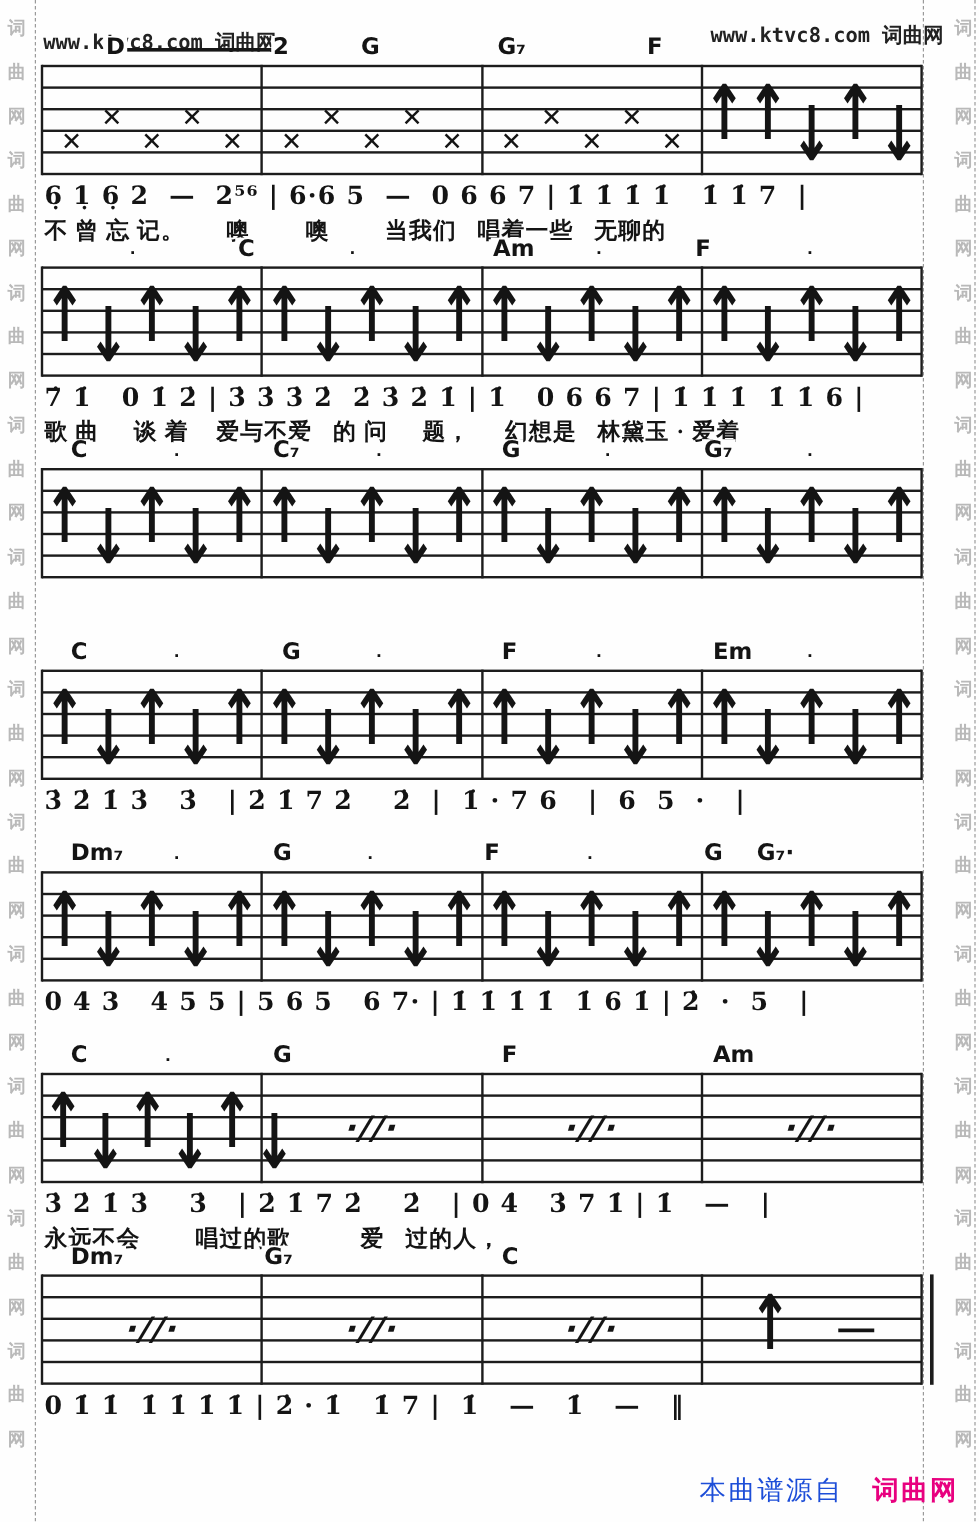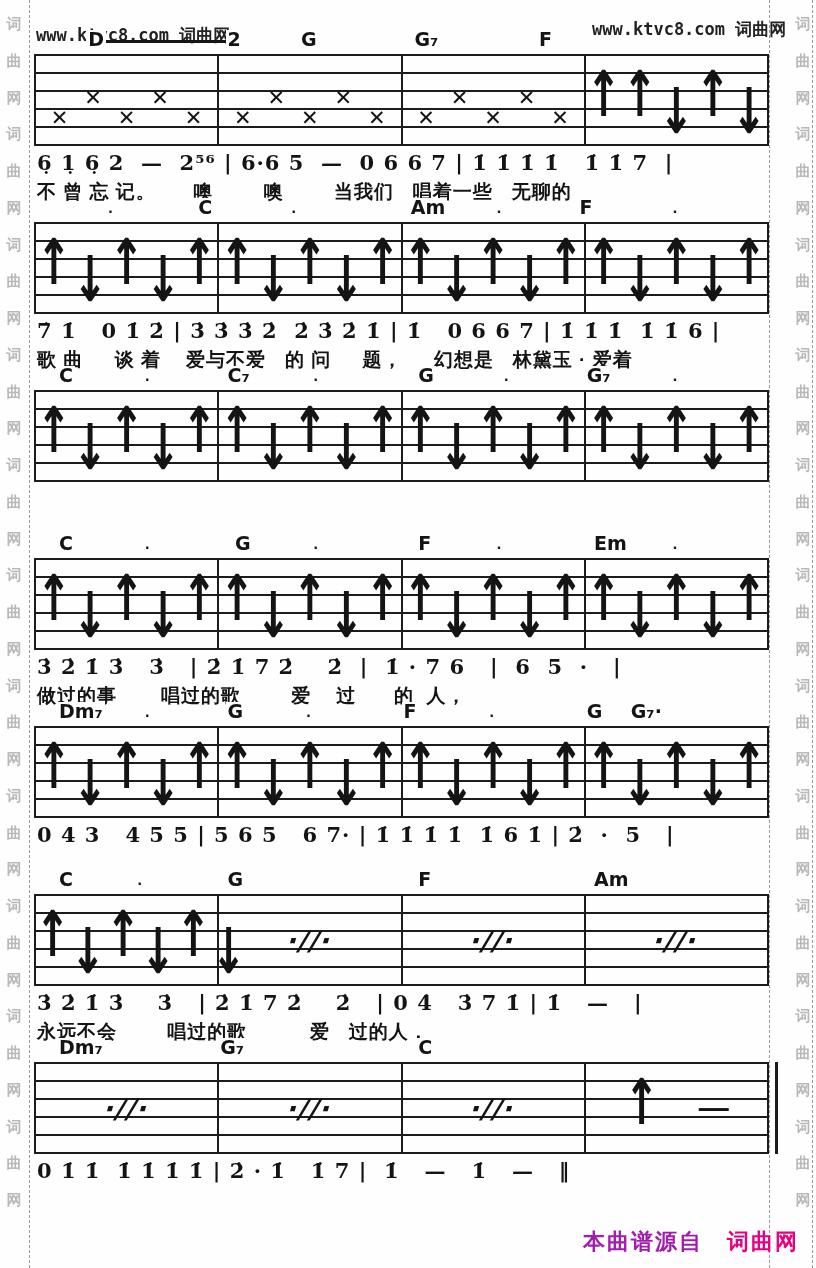--- a/index.html
+++ b/index.html
@@ -30,23 +30,23 @@
   .down{margin-top:24px;}
   .xm{font-family:"DejaVu Sans",sans-serif;font-weight:bold;font-size:21px;line-height:1;}
   .measure .xm:nth-child(odd){margin-top:36px;}
   .measure .xm:nth-child(even){margin-top:-4px;}
   .rep{font-weight:bold;font-size:27px;transform:skewX(-16deg);letter-spacing:1px;font-family:"DejaVu Sans",sans-serif;}
   .hold{font-weight:bold;font-size:30px;}
   .chord{position:absolute;top:-8px;font-family:"DejaVu Sans",sans-serif;font-weight:bold;font-size:19px;background:#fefefe;padding:0 2px;line-height:1;}
   .bdot{position:absolute;top:-2px;font-weight:bold;font-size:16px;line-height:1;}
   .posline{position:absolute;top:2px;height:6px;border-top:3px solid #161616;}
   .melody{position:absolute;left:2px;top:112px;font-family:"DejaVu Serif",serif;font-weight:bold;font-size:21px;white-space:pre;letter-spacing:1px;}
-  .lyrics{position:absolute;left:2px;top:141px;font-family:Liberation Sans, sans-serif;font-weight:bold;font-size:19px;white-space:pre;letter-spacing:1px;}
+  .lyrics{position:absolute;left:2px;top:141px;font-family:Liberation Serif, serif;font-weight:bold;font-size:19px;white-space:pre;letter-spacing:1px;}
   
-  .footer-src{position:absolute;left:583px;top:1227px;font-weight:bold;font-size:22px;color:#a21caf;letter-spacing:2px;}
+  .footer-src{position:absolute;left:583px;top:1227px;font-weight:normal;font-size:22px;color:#1d4ed8;letter-spacing:2px;}
   .footer-brand{position:absolute;left:727px;top:1227px;font-weight:bold;font-size:22px;letter-spacing:2px;}
 </style>
 </head>
 <body>
 
 <div class="page">
   <div class="margin-col margin-left">词曲网词曲网词曲网词曲网词曲网词曲网词曲网词曲网词曲网词曲网词曲网</div>
   <div class="margin-col margin-right">词曲网词曲网词曲网词曲网词曲网词曲网词曲网词曲网词曲网词曲网词曲网</div>
   <div class="dash dash-l"></div>
   <div class="dash dash-r1"></div>
@@ -254,21 +254,20 @@
         </div>
         <span class="chord" style="left: 3%;">C</span>
         <span class="bdot" style="left: 15%;">·</span>
         <span class="chord" style="left: 27%;">G</span>
         <span class="bdot" style="left: 38%;">·</span>
         <span class="chord" style="left: 52%;">F</span>
         <span class="bdot" style="left: 63%;">·</span>
         <span class="chord" style="left: 76%;">Em</span>
         <span class="bdot" style="left: 87%;">·</span>
         <div class="melody">3̇ 2̇ 1̇ 3̇   3̇   | 2̇ 1̇ 7 2̇    2̇  |  1̇ · 7 6   |  6  5  ·   |</div>
-        <div class="lyrics">做过的事       唱过的歌        爱    过      的  人，</div>
       </div>
       <div class="system">
         <div class="staff">
           <div class="sline" style="top: 0px;"></div>
           <div class="sline" style="top: 18px;"></div>
           <div class="sline" style="top: 36px;"></div>
           <div class="sline" style="top: 54px;"></div>
           <div class="sline" style="top: 72px;"></div>
           <div class="sline" style="top: 90px;"></div>
           <div class="bline" style="left: calc(0% - 1px);"></div>

